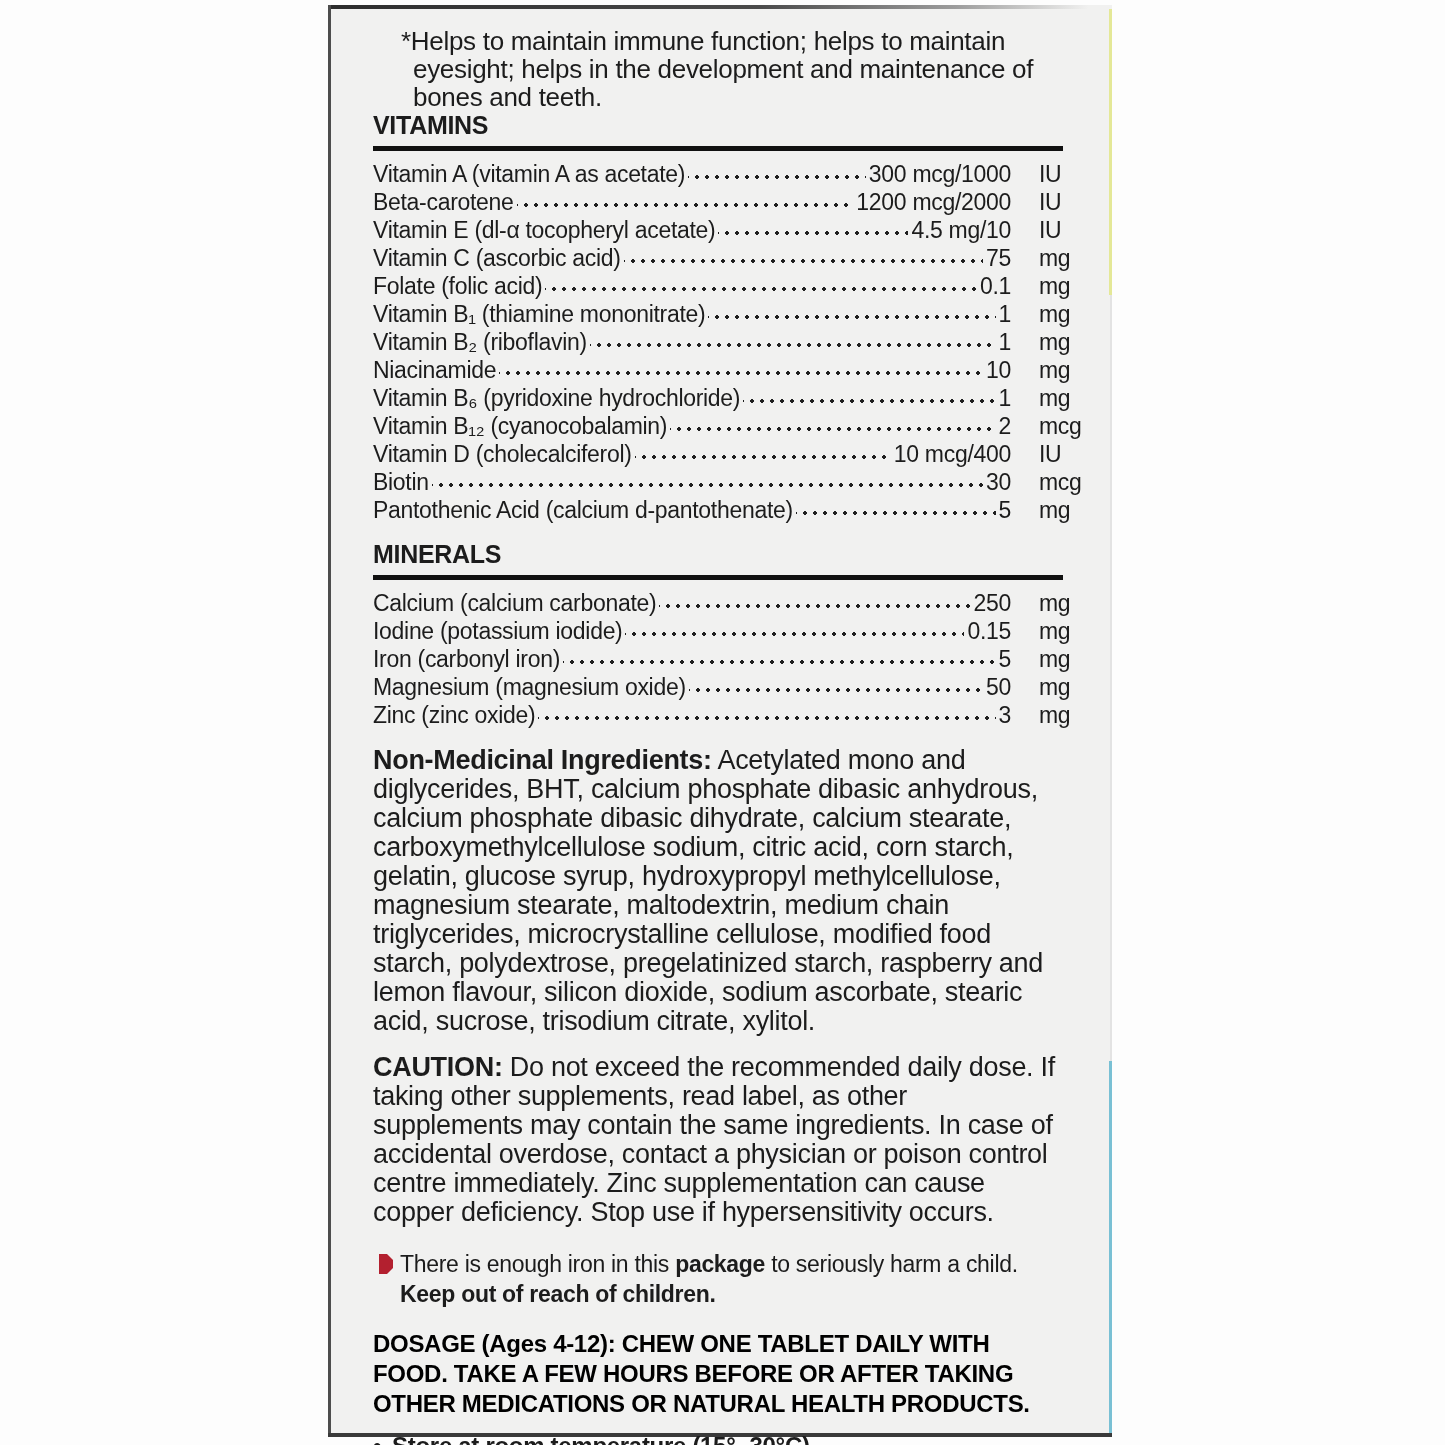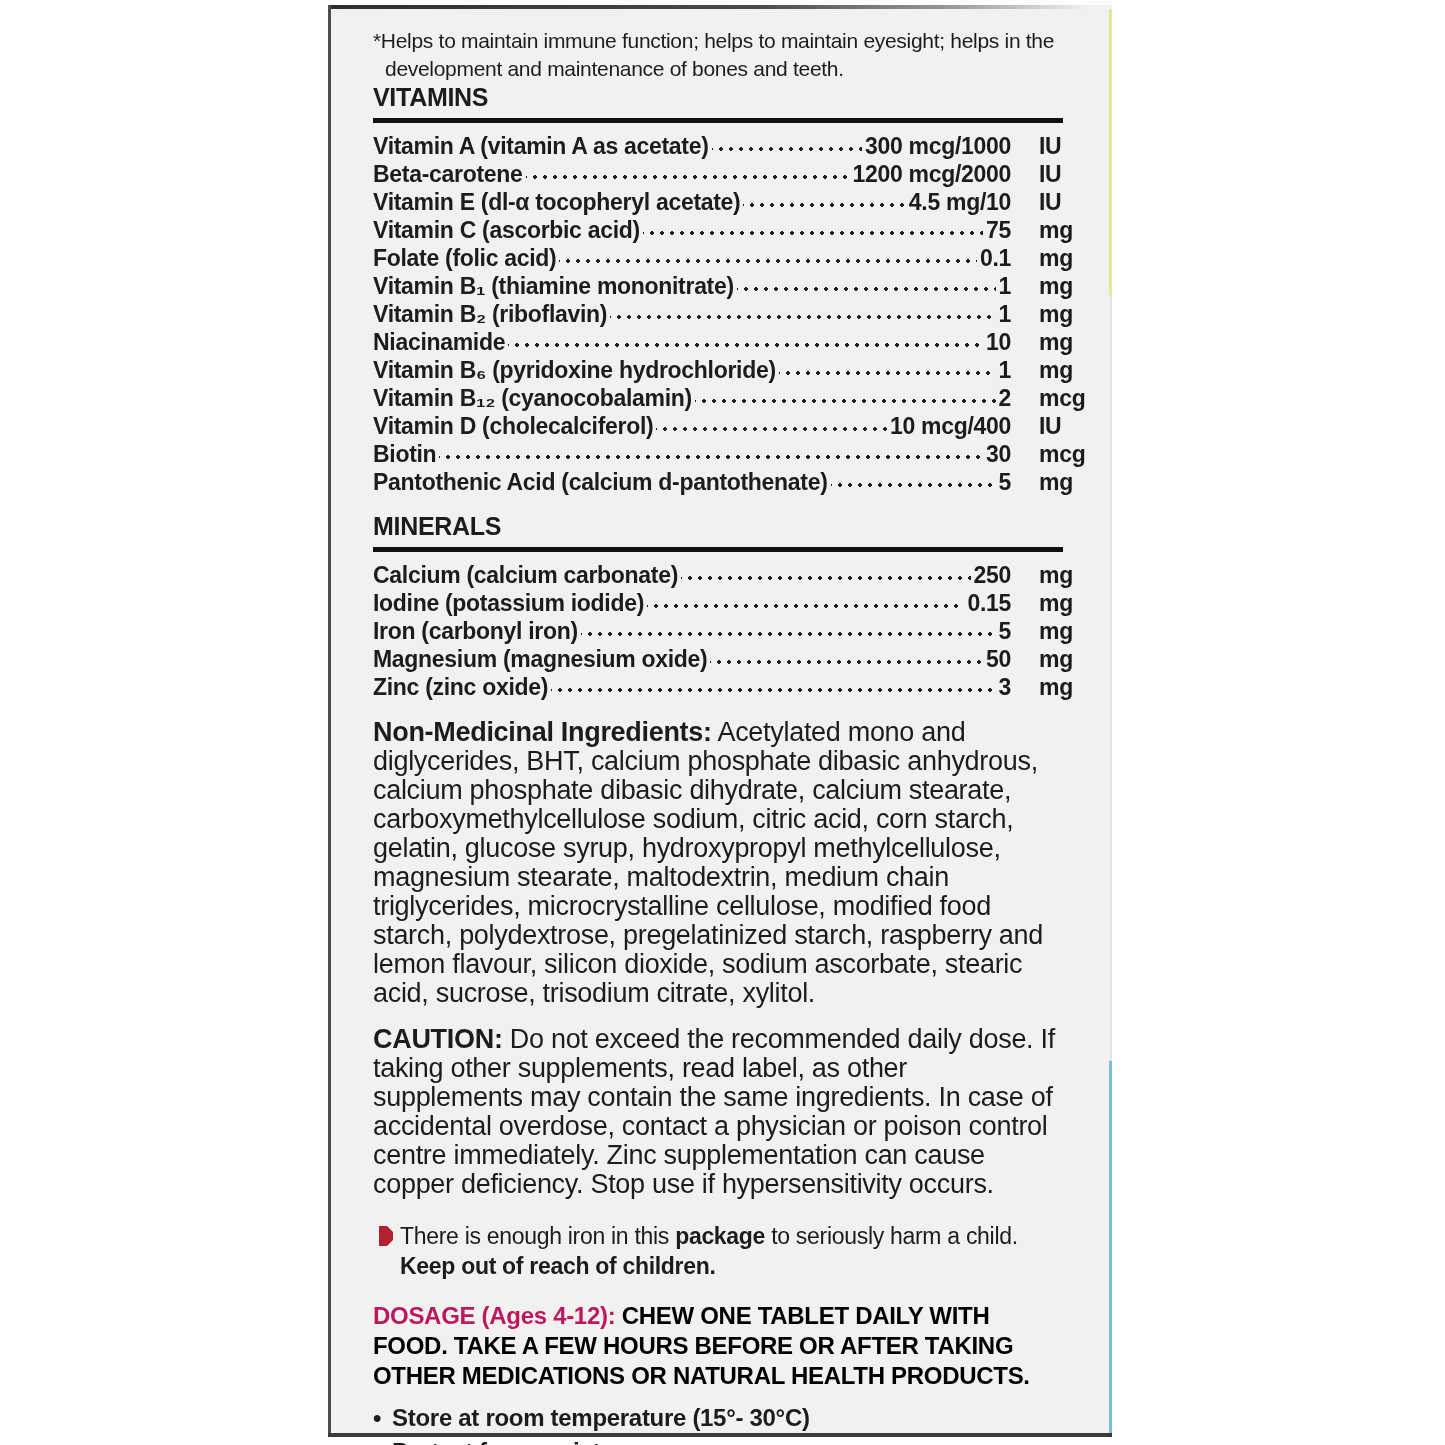--- a/index.html
+++ b/index.html
@@ -17,26 +17,26 @@
   .border-top{position:absolute;top:0;left:0;width:100%;height:4px;
     background:linear-gradient(to right,#2d2d2d 0%,#4a4a4a 55%,#9c9c9c 80%,rgba(190,190,190,0) 97%);}
   .border-left{position:absolute;top:0;left:0;bottom:0;width:3px;background:#4d4d4d;}
   .border-bottom{position:absolute;bottom:0;left:0;width:100%;height:4px;background:#3a3a3a;}
   .fold-yellow{position:absolute;right:0;top:4px;width:3px;height:286px;background:#e4e897;}
   .fold-mid{position:absolute;right:0;top:290px;width:2px;height:766px;background:#e3e3e3;}
   .fold-blue{position:absolute;right:0;top:1056px;width:3px;height:372px;background:#79c0d4;}
 
   .content{position:absolute;left:45px;top:22px;width:690px;}
 
-  .footnote{font-size:21px;line-height:28px;padding-left:12px;text-indent:-12px;}
+  .footnote{font-size:26px;line-height:28px;padding-left:12px;text-indent:-12px;margin-left:28px;}
   .contains{font-size:24px;line-height:28px;margin-top:5px;font-weight:normal;}
   .section-title{font-size:25px;line-height:28px;font-weight:bold;}
   .rule{height:5px;background:#111;margin:7px 0 9px 0;}
 
-  .row{display:flex;align-items:baseline;font-size:23px;line-height:28px;font-weight:bold;}
+  .row{display:flex;align-items:baseline;font-size:23px;line-height:28px;}
   .row .name{white-space:nowrap;}
   .row .dots{
     flex:1;align-self:stretch;margin:0 3px;
     background-image:radial-gradient(circle,#1f1f1f 1.7px,transparent 1.9px);
     background-size:10px 10px;background-repeat:repeat-x;
     background-position:left 4px bottom 6px;
   }
   .row .value{white-space:nowrap;}
   .row .unit{width:52px;padding-left:28px;box-sizing:border-box;white-space:nowrap;}
 
@@ -47,21 +47,21 @@
 
   .warning{font-size:23px;line-height:30px;margin-top:22px;}
   .octagon{
     display:inline-block;width:20px;height:20px;background:#b3202f;
     clip-path:polygon(30% 0,70% 0,100% 30%,100% 70%,70% 100%,30% 100%);
     margin-right:7px;vertical-align:-2px;
   }
   .warning .line2{font-weight:bold;padding-left:27px;}
 
   .dosage{font-size:24px;line-height:30px;font-weight:bold;margin-top:20px;}
-  .dosage .dose-label{color:#be185d;}
+  .dosage .dose-label{color:#000000;}
   .dosage .dose-text{color:#000000;}
 
   .bullets{margin-top:12px;}
   .bullet{display:flex;font-size:24px;line-height:29px;font-weight:bold;margin-top:5px;}
   .bullet .bdot{margin-right:11px;}
   .bullet .bdot::before{content:"\2022";}
 </style>
 </head>
 <body>
 

